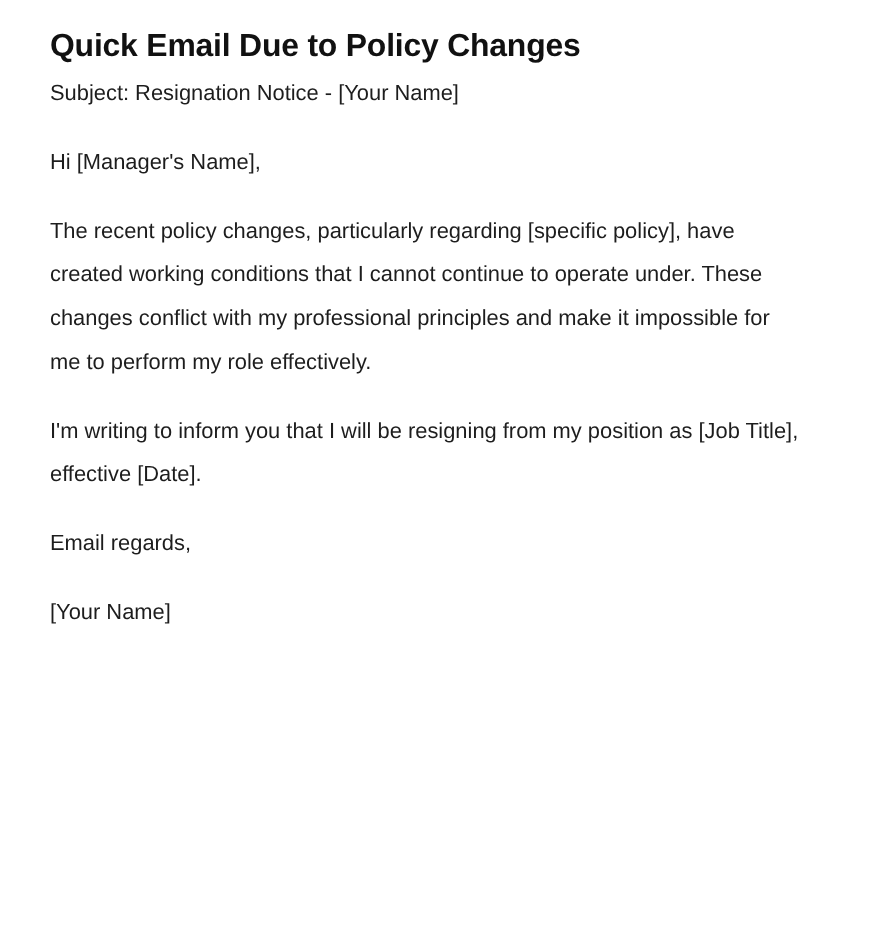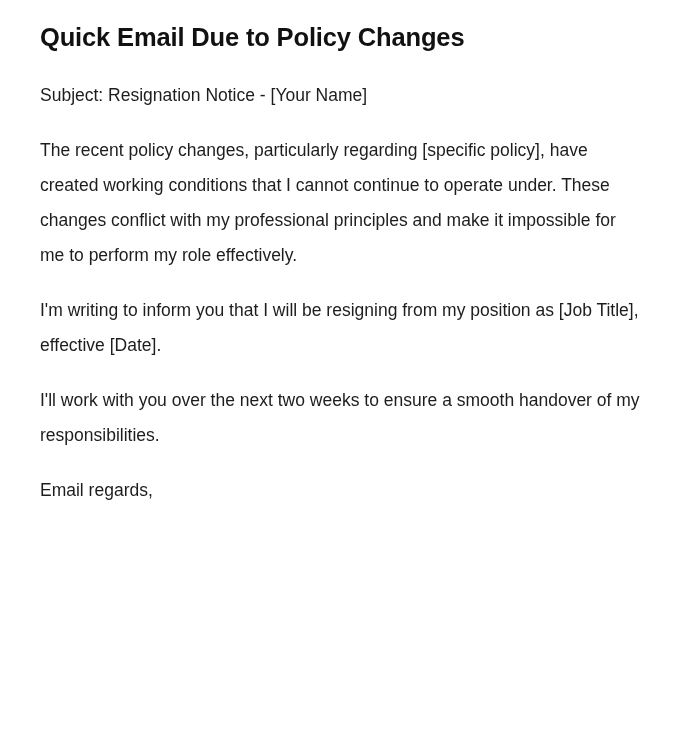--- a/index.html
+++ b/index.html
@@ -22,21 +22,21 @@
     width: 700px;
     padding: 22px 40px 0 40px;
   }
 
   .article-title {
     font-size: 25.5px;
     font-weight: bold;
     line-height: 1.25;
     letter-spacing: -0.15px;
     color: #111111;
-    margin: 0 0 24px 0;
+    margin: 0 0 3px 0;
   }
 
   .body-block {
     font-size: 17.5px;
     line-height: 35px;
     font-weight: normal;
     color: #1d1d1d;
     margin: 0 0 20px 0;
     max-width: 604px;
     word-wrap: break-word;
@@ -48,24 +48,25 @@
 </style>
 </head>
 <body>
 
 <div class="article">
 
   <h1 class="article-title">Quick Email Due to Policy Changes</h1>
 
   <p class="body-block">Subject: Resignation Notice - [Your Name]</p>
 
+  <p class="body-block">Hi [Manager's Name],</p>
 
   <p class="body-block">The recent policy changes, particularly regarding [specific policy], have created working conditions that I cannot continue to operate under. These changes conflict with my professional principles and make it impossible for me to perform my role effectively.</p>
 
   <p class="body-block">I'm writing to inform you that I will be resigning from my position as [Job Title], effective [Date].</p>
 
-  <p class="body-block">I'll work with you over the next two weeks to ensure a smooth handover of my responsibilities.</p>
 
 
   <p class="body-block">Email regards,</p>
 
+  <p class="body-block">[Your Name]</p>
 
 </div>
 
 </body></html>

